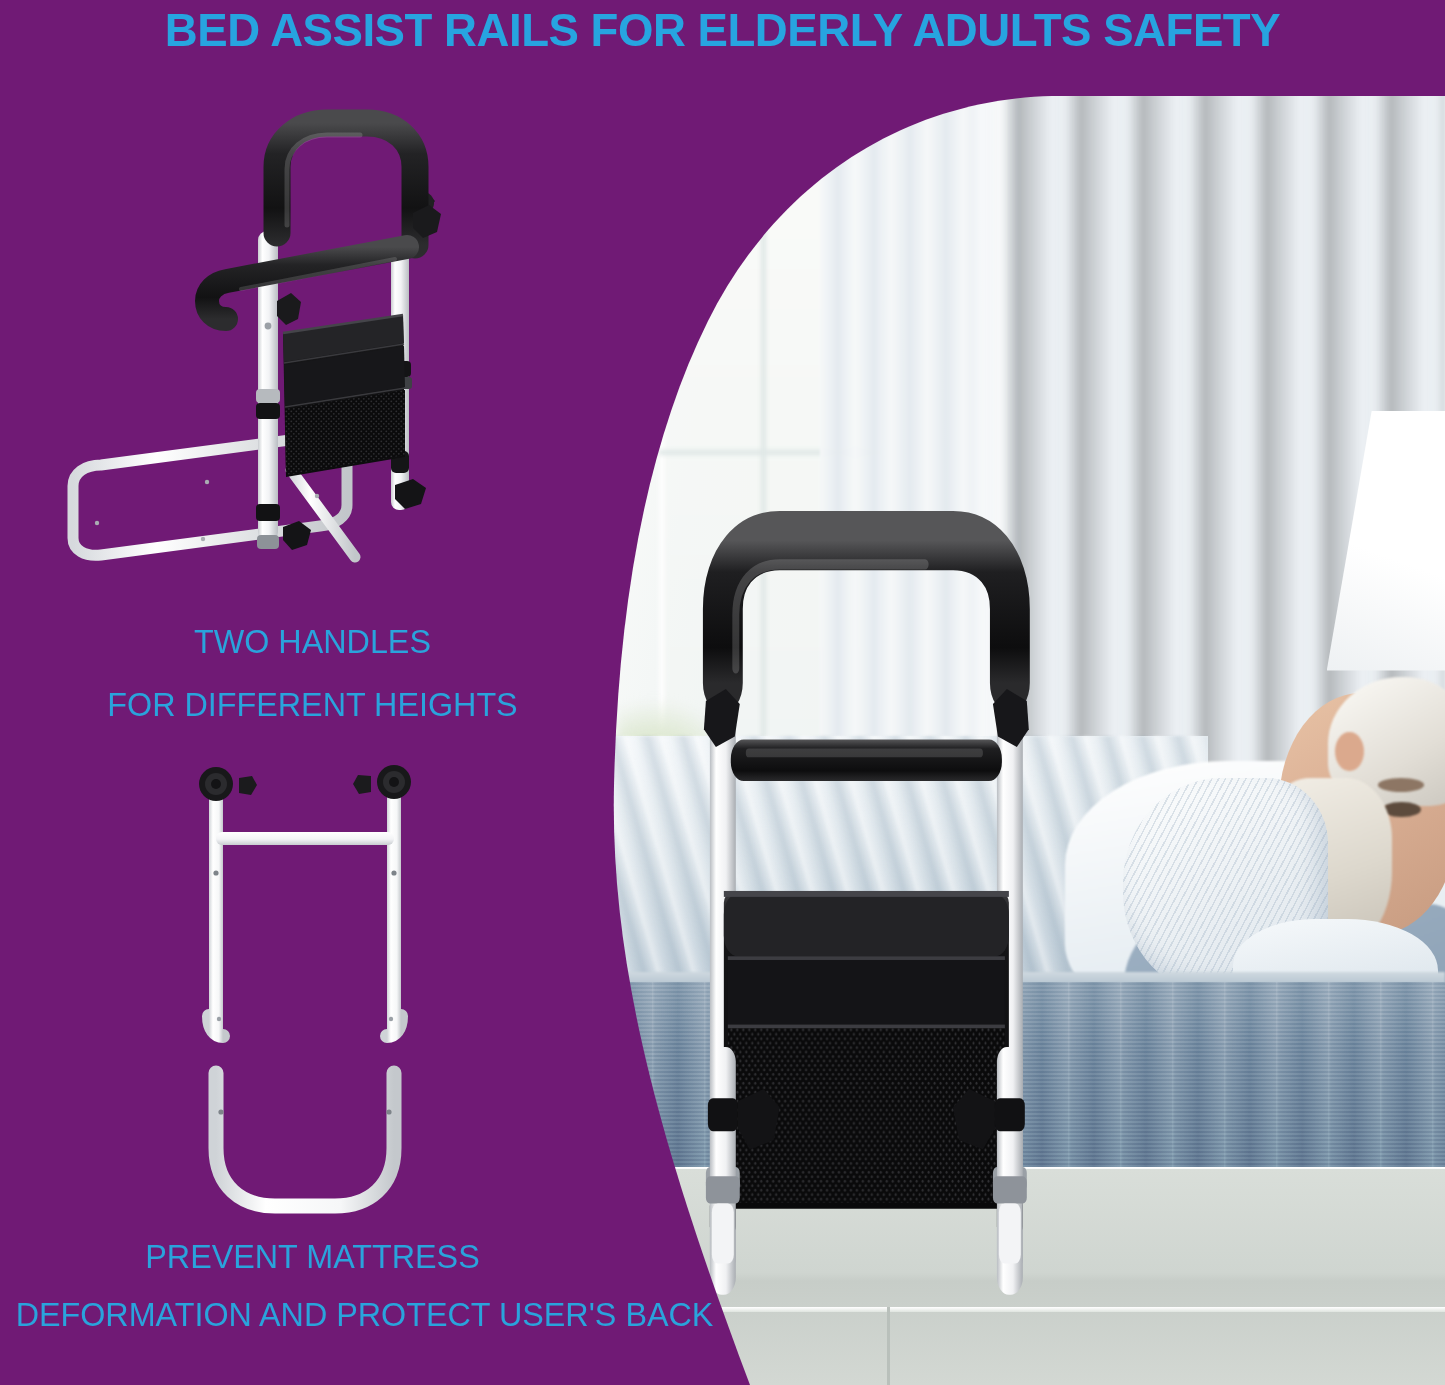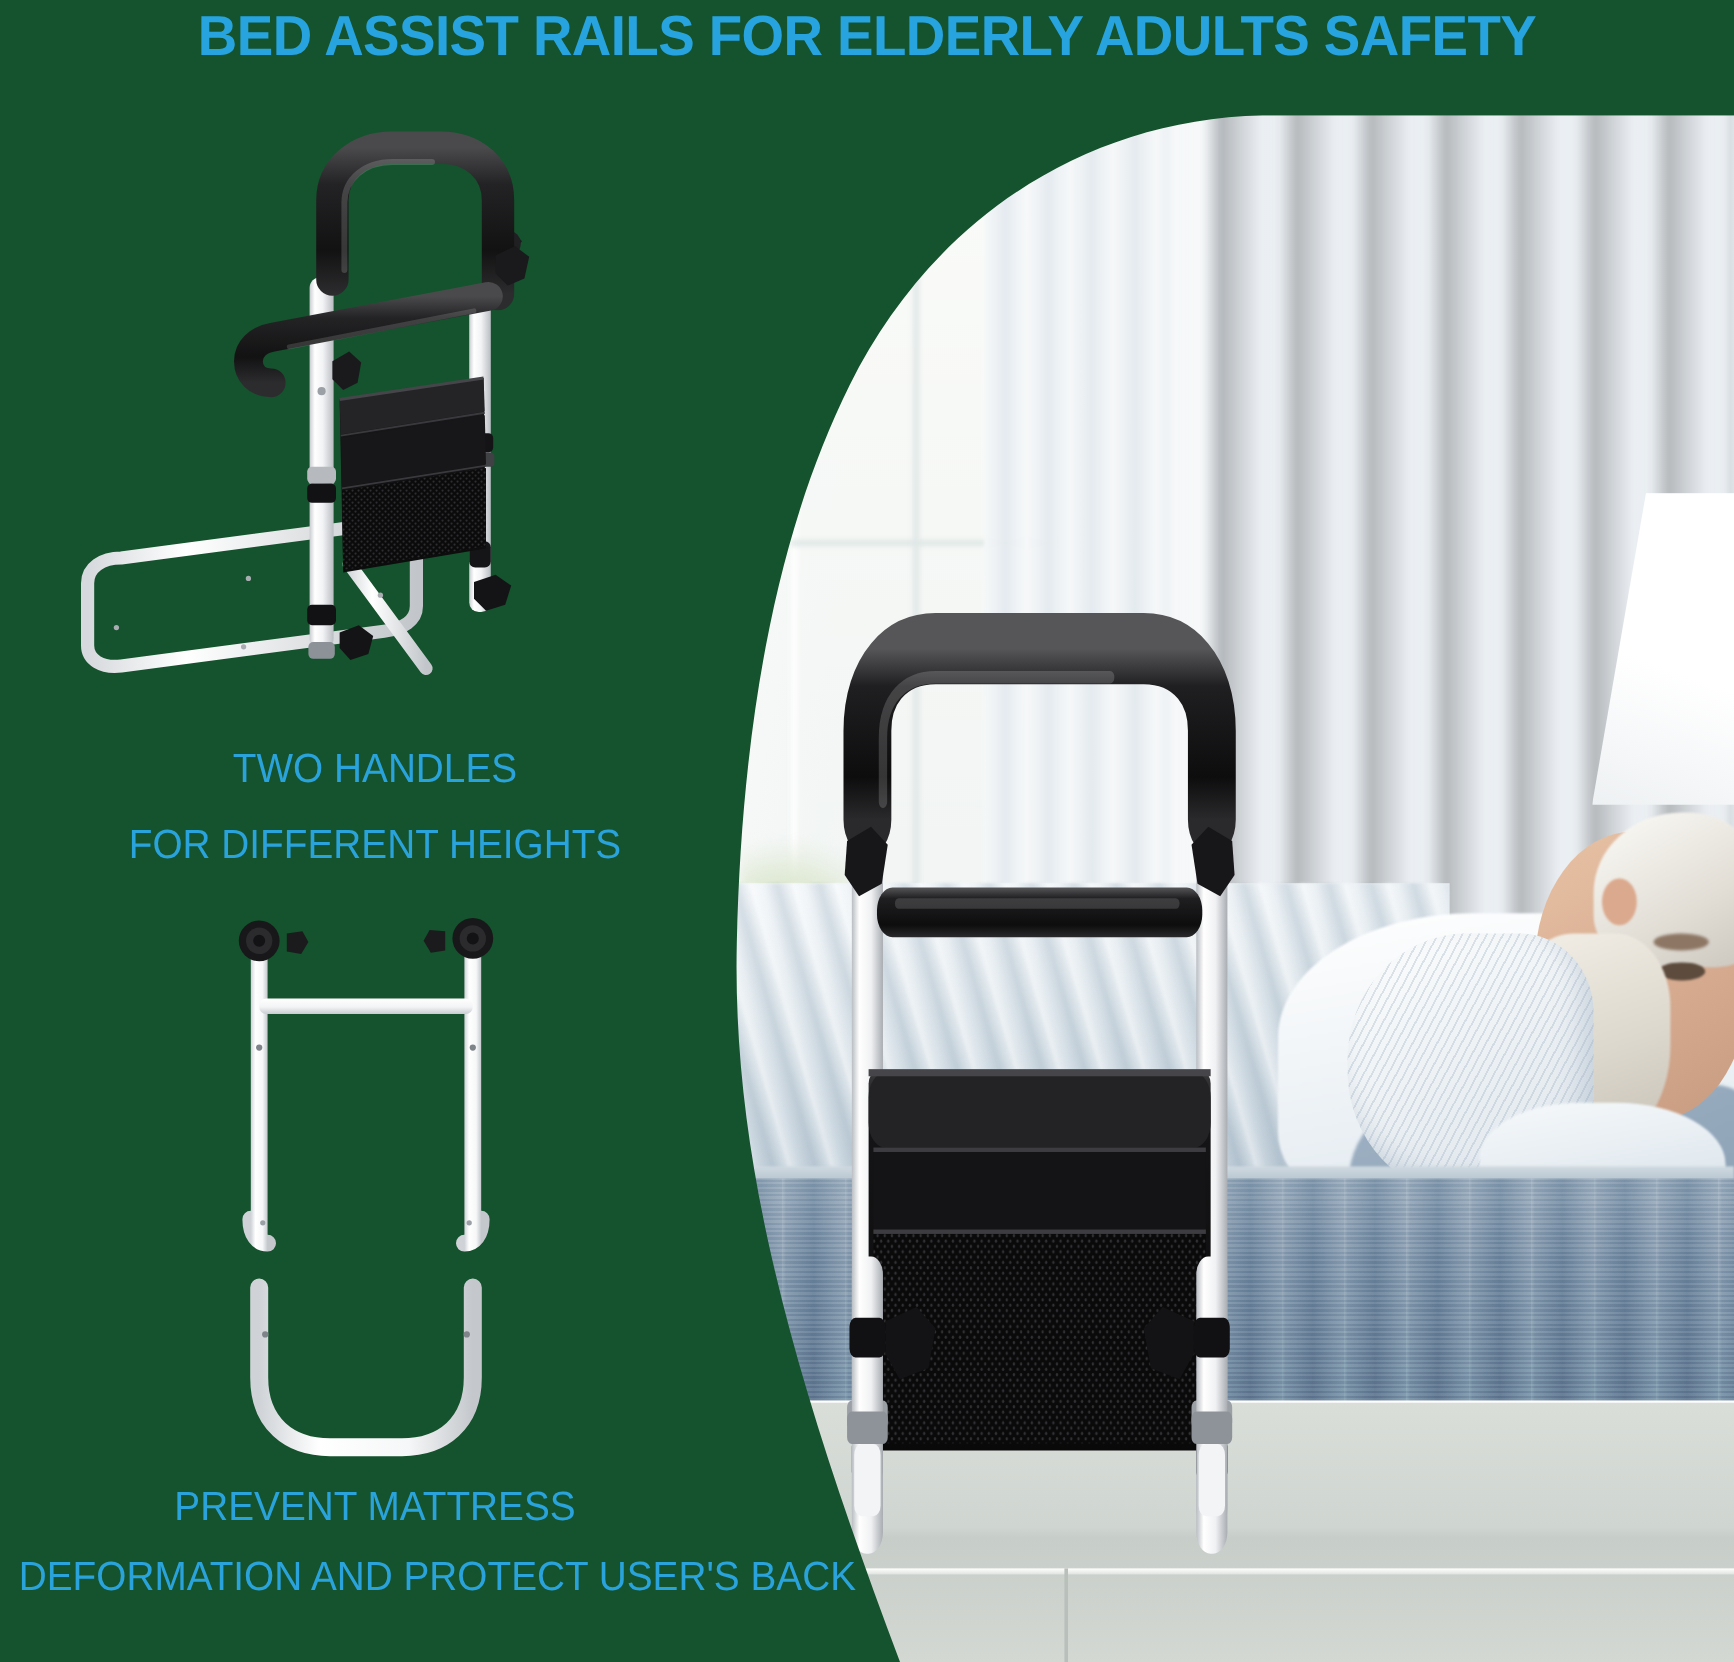--- a/index.html
+++ b/index.html
@@ -1,19 +1,19 @@
 <!DOCTYPE html>
 <html><head>
 <meta charset="utf-8">
 <style>
   html,body{margin:0;padding:0;background:#fff;}
   body{width:1445px;height:1385px;position:relative;overflow:hidden;
        font-family:"Liberation Sans","DejaVu Sans",sans-serif;}
 
-  .canvas{position:absolute;inset:0;background:#14532d;}
+  .canvas{position:absolute;inset:0;background:#701a75;}
 
   
   .headline{position:absolute;left:0;top:2px;width:1445px;text-align:center;
             font-size:47px;font-weight:700;letter-spacing:-0.5px;
             color:#27a4e0;white-space:nowrap;
             transform:scaleX(0.97);transform-origin:center top;}
 
   
   .cap{position:absolute;color:#2aa3dc;font-weight:400;white-space:nowrap;}
   .cap-a{left:0;top:622px;width:625px;text-align:center;font-size:34px;

